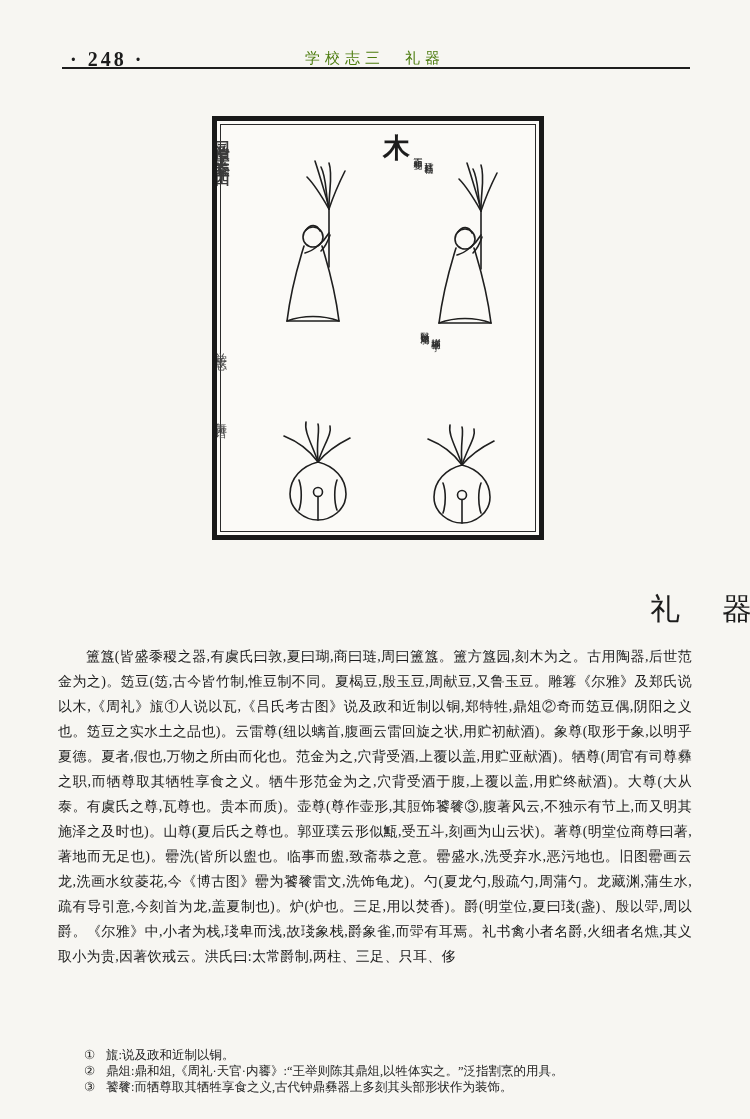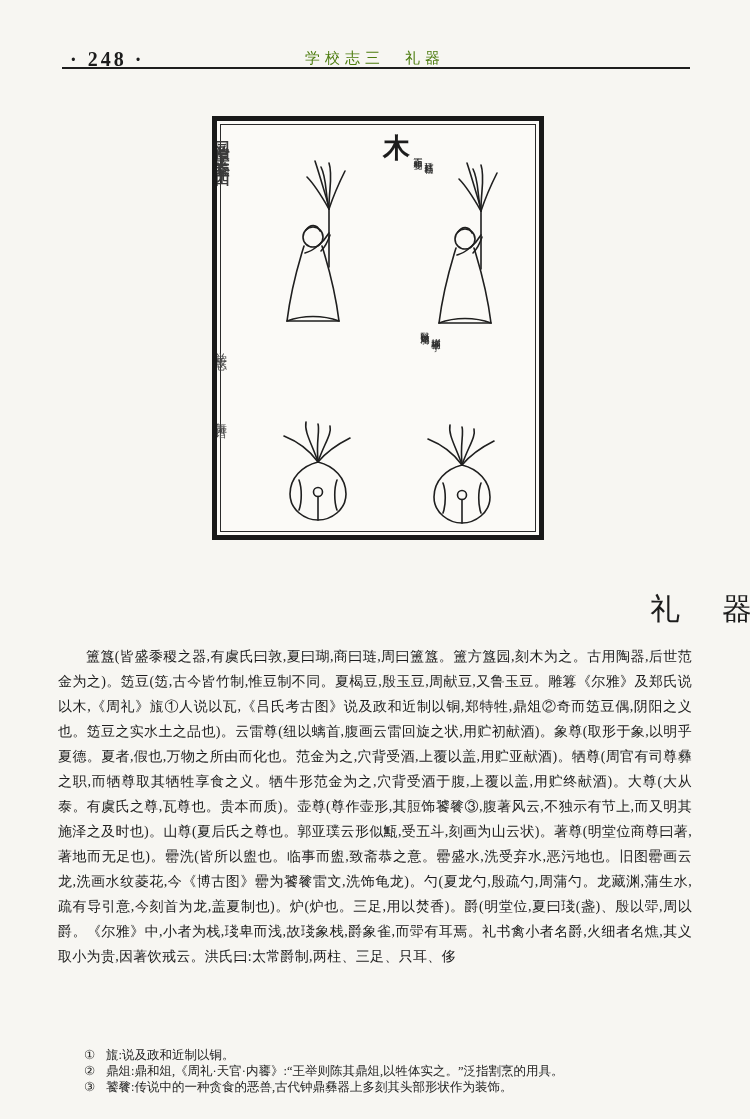--- a/index.html
+++ b/index.html
@@ -123,17 +123,17 @@
     <div class="footnote">
       <span class="fn-marker">①</span>
       <span class="fn-text">旊:说及政和近制以铜。</span>
     </div>
     <div class="footnote">
       <span class="fn-marker">②</span>
       <span class="fn-text">鼎俎:鼎和俎,《周礼·天官·内饔》:“王举则陈其鼎俎,以牲体实之。”泛指割烹的用具。</span>
     </div>
     <div class="footnote">
       <span class="fn-marker">③</span>
-      <span class="fn-text">饕餮:传说中的一种贪食的恶兽,古代钟鼎彝器上多刻其头部形状作为装饰。</span>
+      <span class="fn-text">饕餮:而牺尊取其牺牲享食之义,古代钟鼎彝器上多刻其头部形状作为装饰。</span>
     </div>
   </div>
 
 </div>
 
 </body></html>

